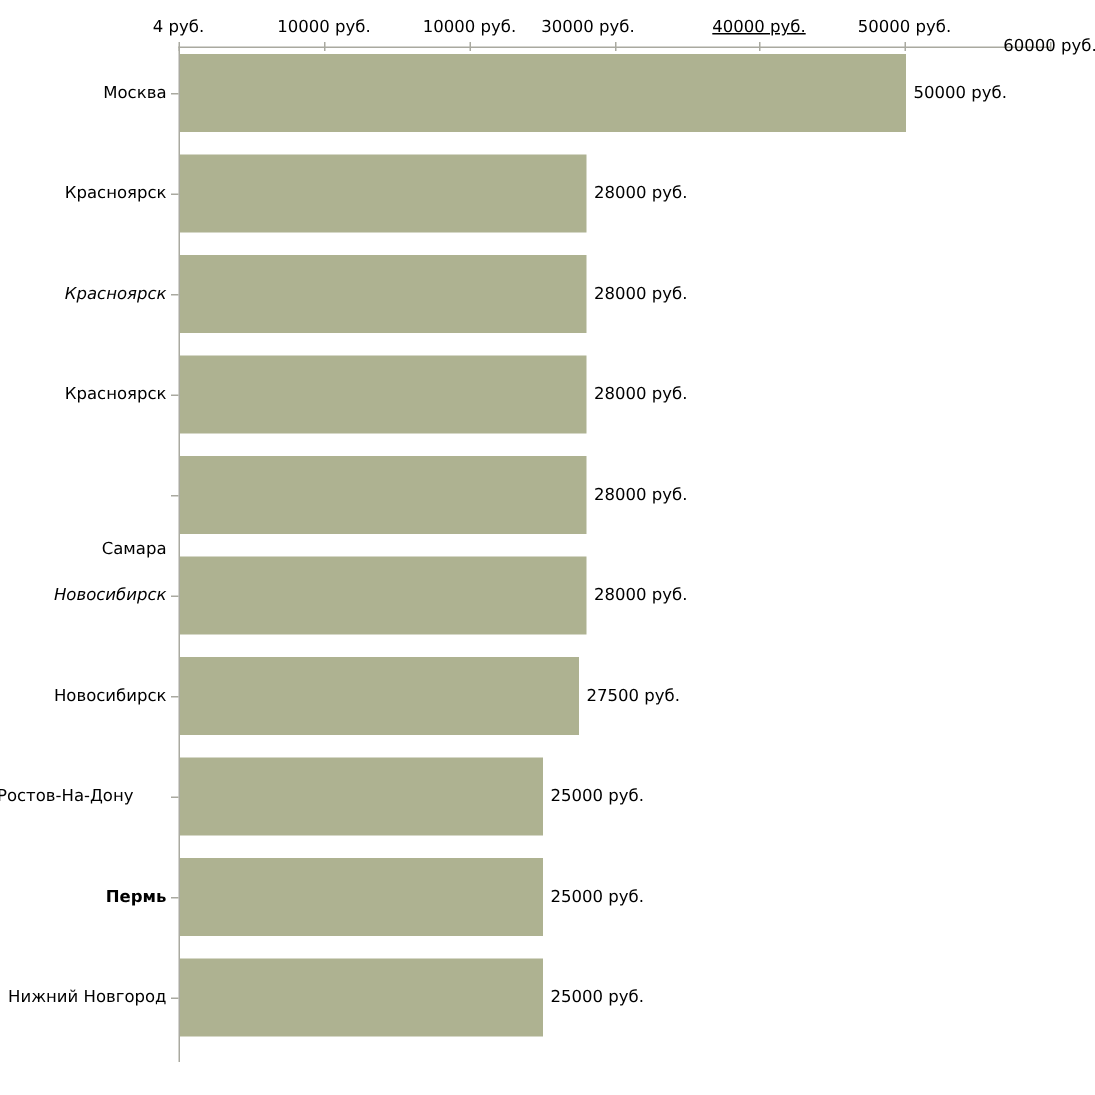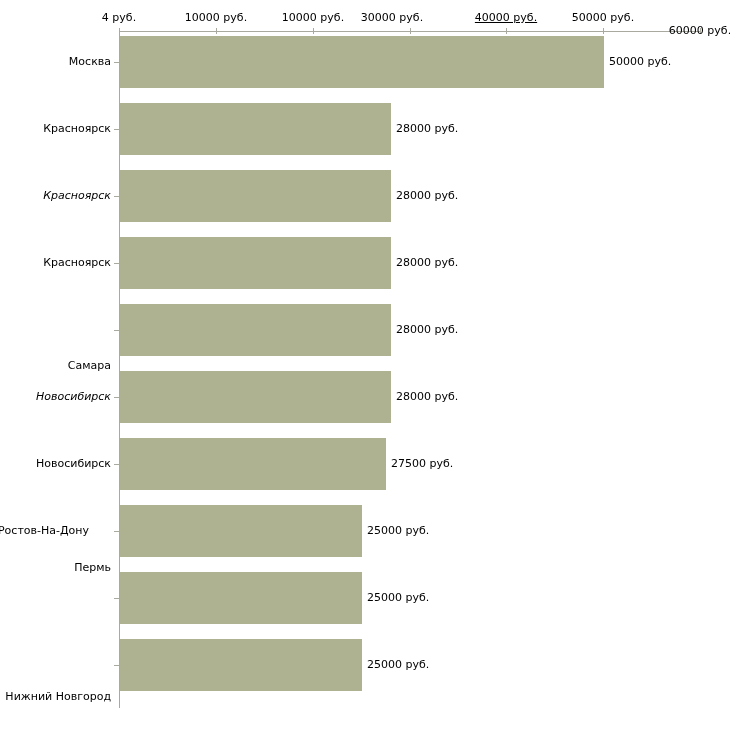--- a/index.html
+++ b/index.html
@@ -126,19 +126,19 @@
     <div class="bar" style="left: 120px; top: 438px; width: 266px; height: 52px;"></div>
     <div class="cat-tick" style="left: 114px; top: 464px;"></div>
     <div class="cat-label" style="right: 619px; top: 464px;">Новосибирск</div>
     <div class="bar-value-label" style="left: 391px; top: 464px;">27500 руб.</div>
     <div class="bar" style="left: 120px; top: 505px; width: 242px; height: 52px;"></div>
     <div class="cat-tick" style="left: 114px; top: 531px;"></div>
     <div class="cat-label" style="right: 641px; top: 531px;">Ростов-На-Дону</div>
     <div class="bar-value-label" style="left: 367px; top: 531px;">25000 руб.</div>
     <div class="bar" style="left: 120px; top: 572px; width: 242px; height: 52px;"></div>
     <div class="cat-tick" style="left: 114px; top: 598px;"></div>
-    <div class="cat-label" style="right: 619px; top: 568px;">Пермь</div>
+    <div class="cat-label" style="right: 619px; top: 598px; font-weight: bold;">Пермь</div>
     <div class="bar-value-label" style="left: 367px; top: 598px;">25000 руб.</div>
     <div class="bar" style="left: 120px; top: 639px; width: 242px; height: 52px;"></div>
     <div class="cat-tick" style="left: 114px; top: 665px;"></div>
-    <div class="cat-label" style="right: 619px; top: 665px; margin-top: 32px;">Нижний Новгород</div>
+    <div class="cat-label" style="right: 619px; top: 665px;">Нижний Новгород</div>
     <div class="bar-value-label" style="left: 367px; top: 665px;">25000 руб.</div>
   </div>
 
 </body></html>

